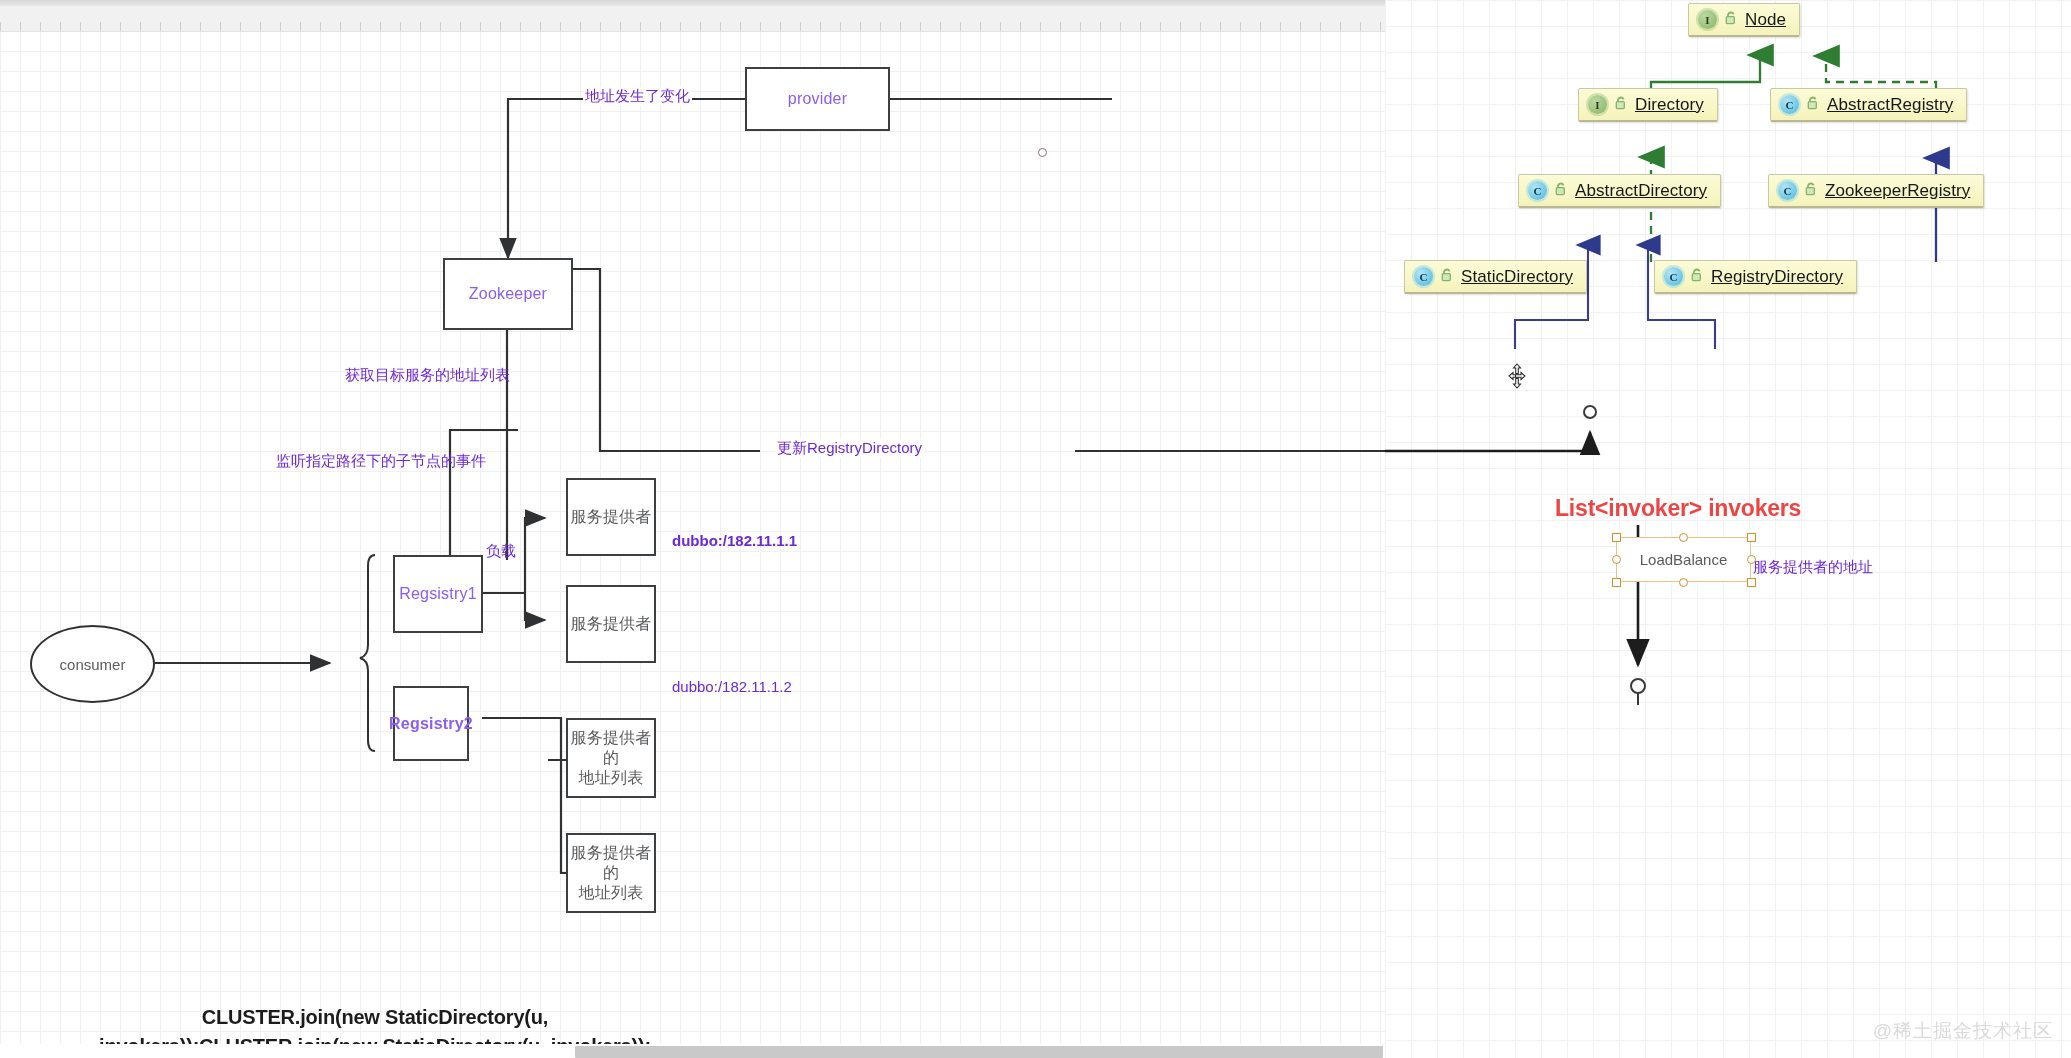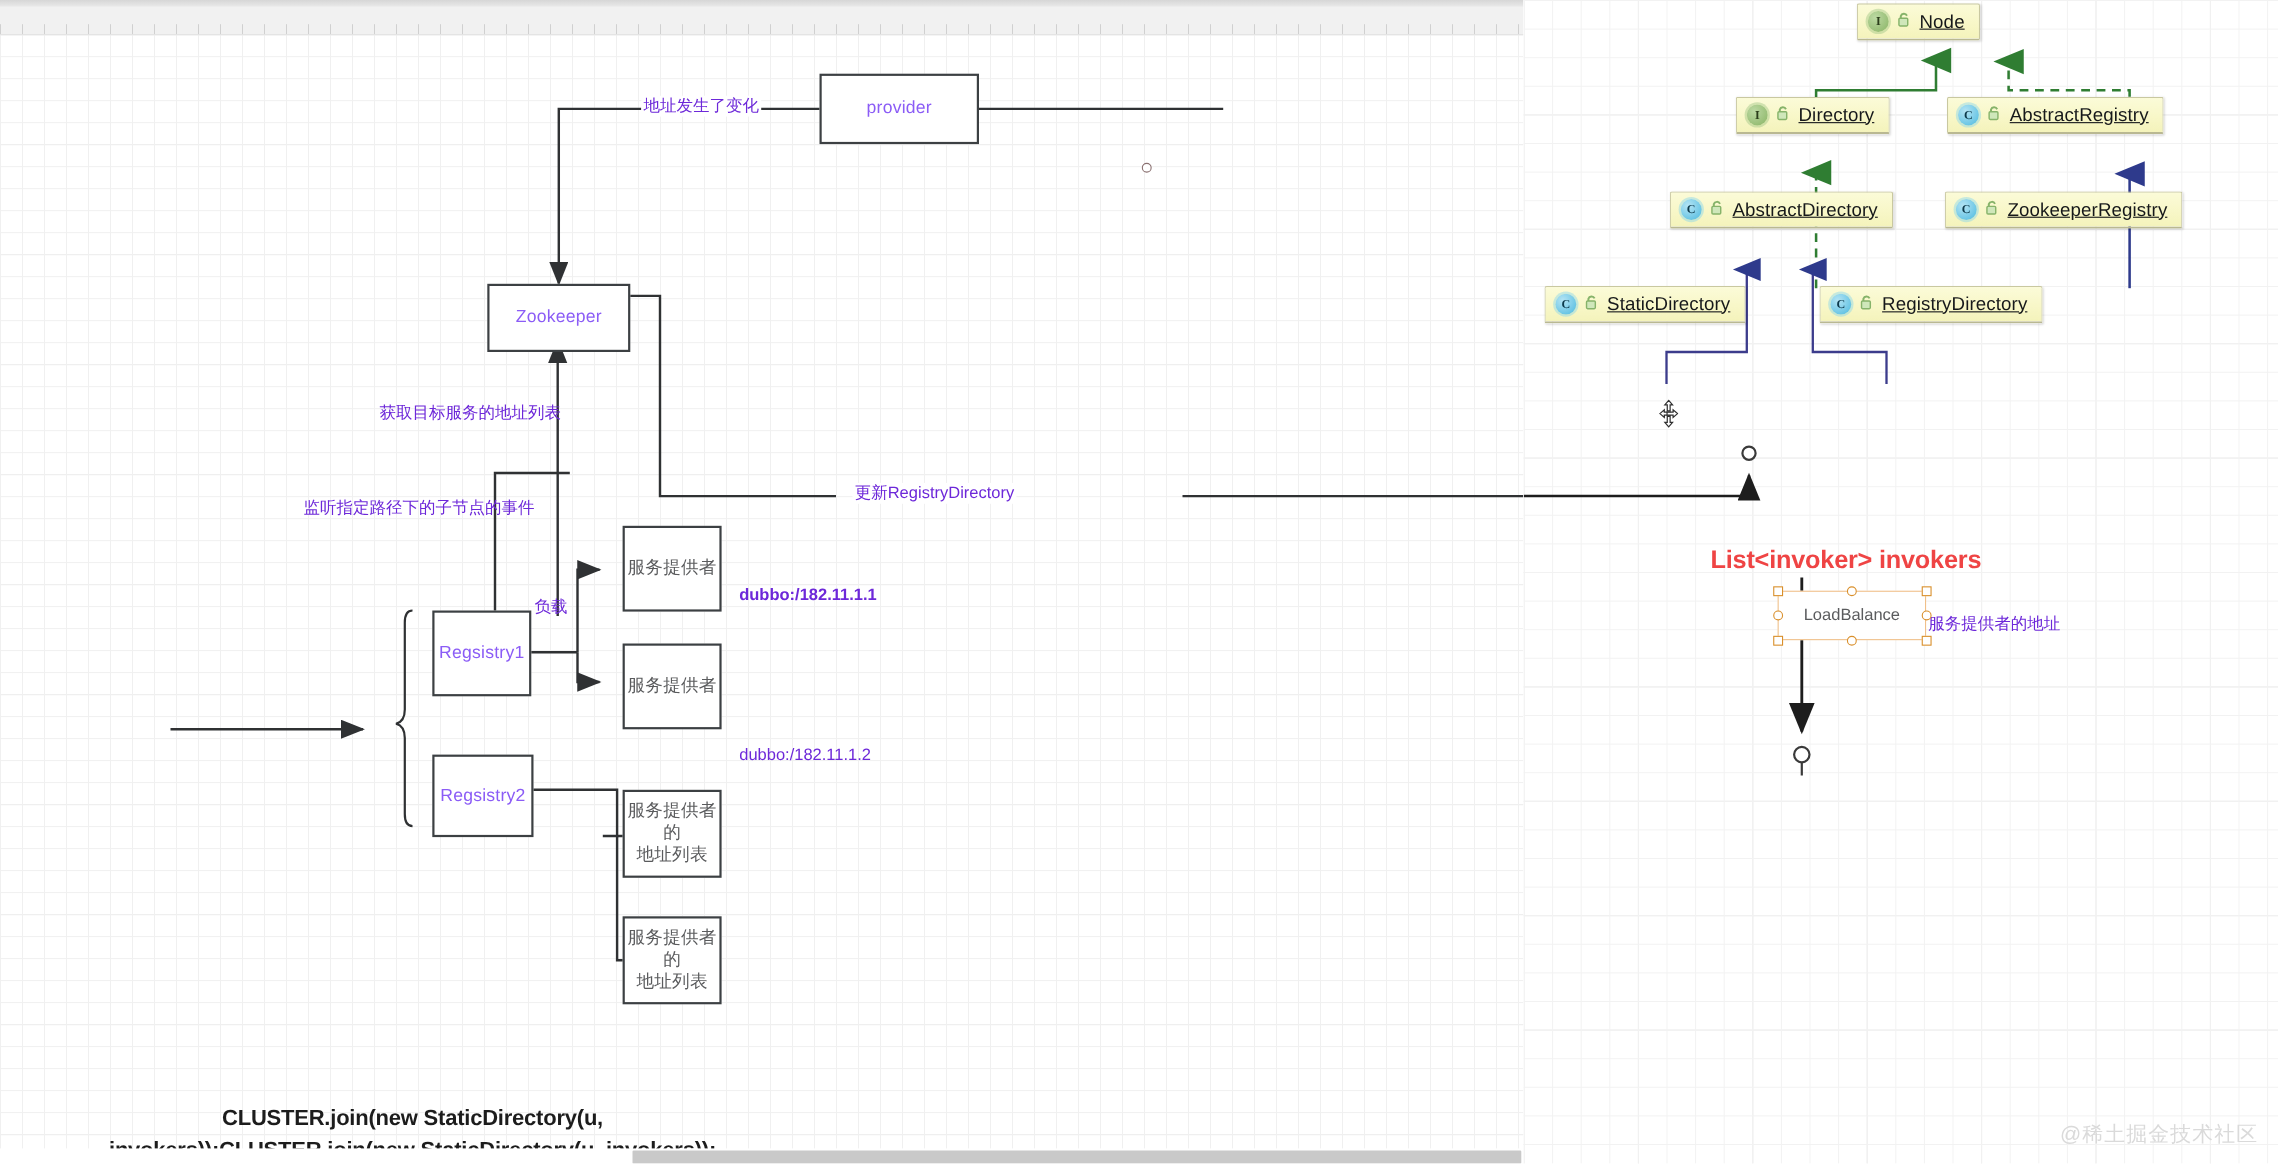--- a/index.html
+++ b/index.html
@@ -289,30 +289,33 @@
         <path d="M155,663 L 330,663" marker-end="url(#arr)"></path>
 
         <path d="M375,555 Q 368,555 368,566 L368,645 Q368,656 360,658 Q368,660 368,671 L368,740 Q368,751 375,751" stroke-width="2"></path>
       </g>
     </svg>
 
     <div class="node-box" style="left:745px; top:67px; width:145px; height:64px;">
       <span>provider</span>
     </div>
 
-    <div class="node-box" style="left:443px; top:258px; width:130px; height:62px;">
+    <div class="node-box" style="left:443px; top:258px; width:130px; height:72px;">
       <span>Zookeeper</span>
     </div>
 
+    <div class="ellipse-node" style="left:30px; top:625px; width:125px; height:78px;">
+      <span>consumer</span>
+    </div>
 
     <div class="node-box" style="left:393px; top:555px; width:90px; height:78px;">
       <span>Regsistry1</span>
     </div>
 
-    <div class="node-box" style="left:393px; top:686px; width:92px; height:75px;">
+    <div class="node-box" style="left:393px; top:686px; width:76px; height:75px;font-weight:bold;">
       <span>Regsistry2</span>
     </div>
 
     <div class="node-box cn" style="left:566px; top:478px; width:90px; height:78px;">
       <span>服务提供者</span>
     </div>
 
     <div class="node-box cn" style="left:566px; top:585px; width:90px; height:78px;">
       <span>服务提供者</span>
     </div>

